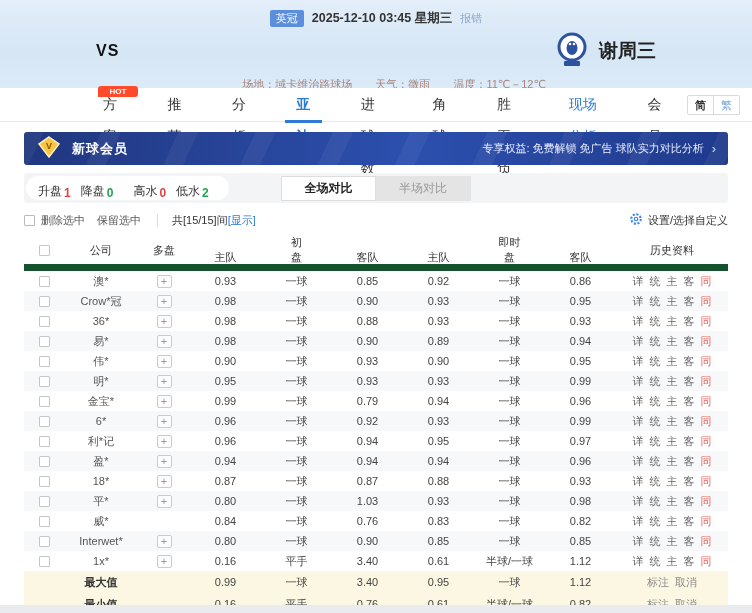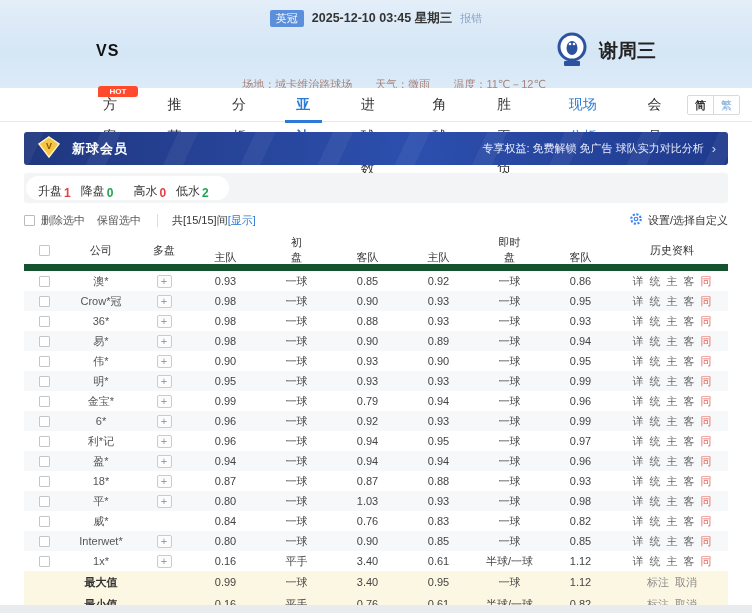--- a/index.html
+++ b/index.html
@@ -166,20 +166,24 @@
   <div class="stats-pill">
     <span class="stat-label">升盘</span>
     <span class="stat-val red">1</span>
     <span class="stat-label">降盘</span>
     <span class="stat-val green">0</span>
     <span class="gap-sm"></span>
     <span class="stat-label">高水</span>
     <span class="stat-val red">0</span>
     <span class="stat-label">低水</span>
     <span class="stat-val green">2</span>
+  </div>
+  <div class="compare-tabs">
+    <div class="ctab ctab-full">全场对比</div>
+    <div class="ctab ctab-half">半场对比</div>
   </div>
 </div>
 
 <div class="toolbar">
   <span class="mini-checkbox"></span>
   <span class="tool-link">删除选中</span>
   <span class="tool-link">保留选中</span>
   <span class="v-divider"></span>
   <span class="count-text">共[15/15]间</span>
   <span class="show-link">[显示]</span>

